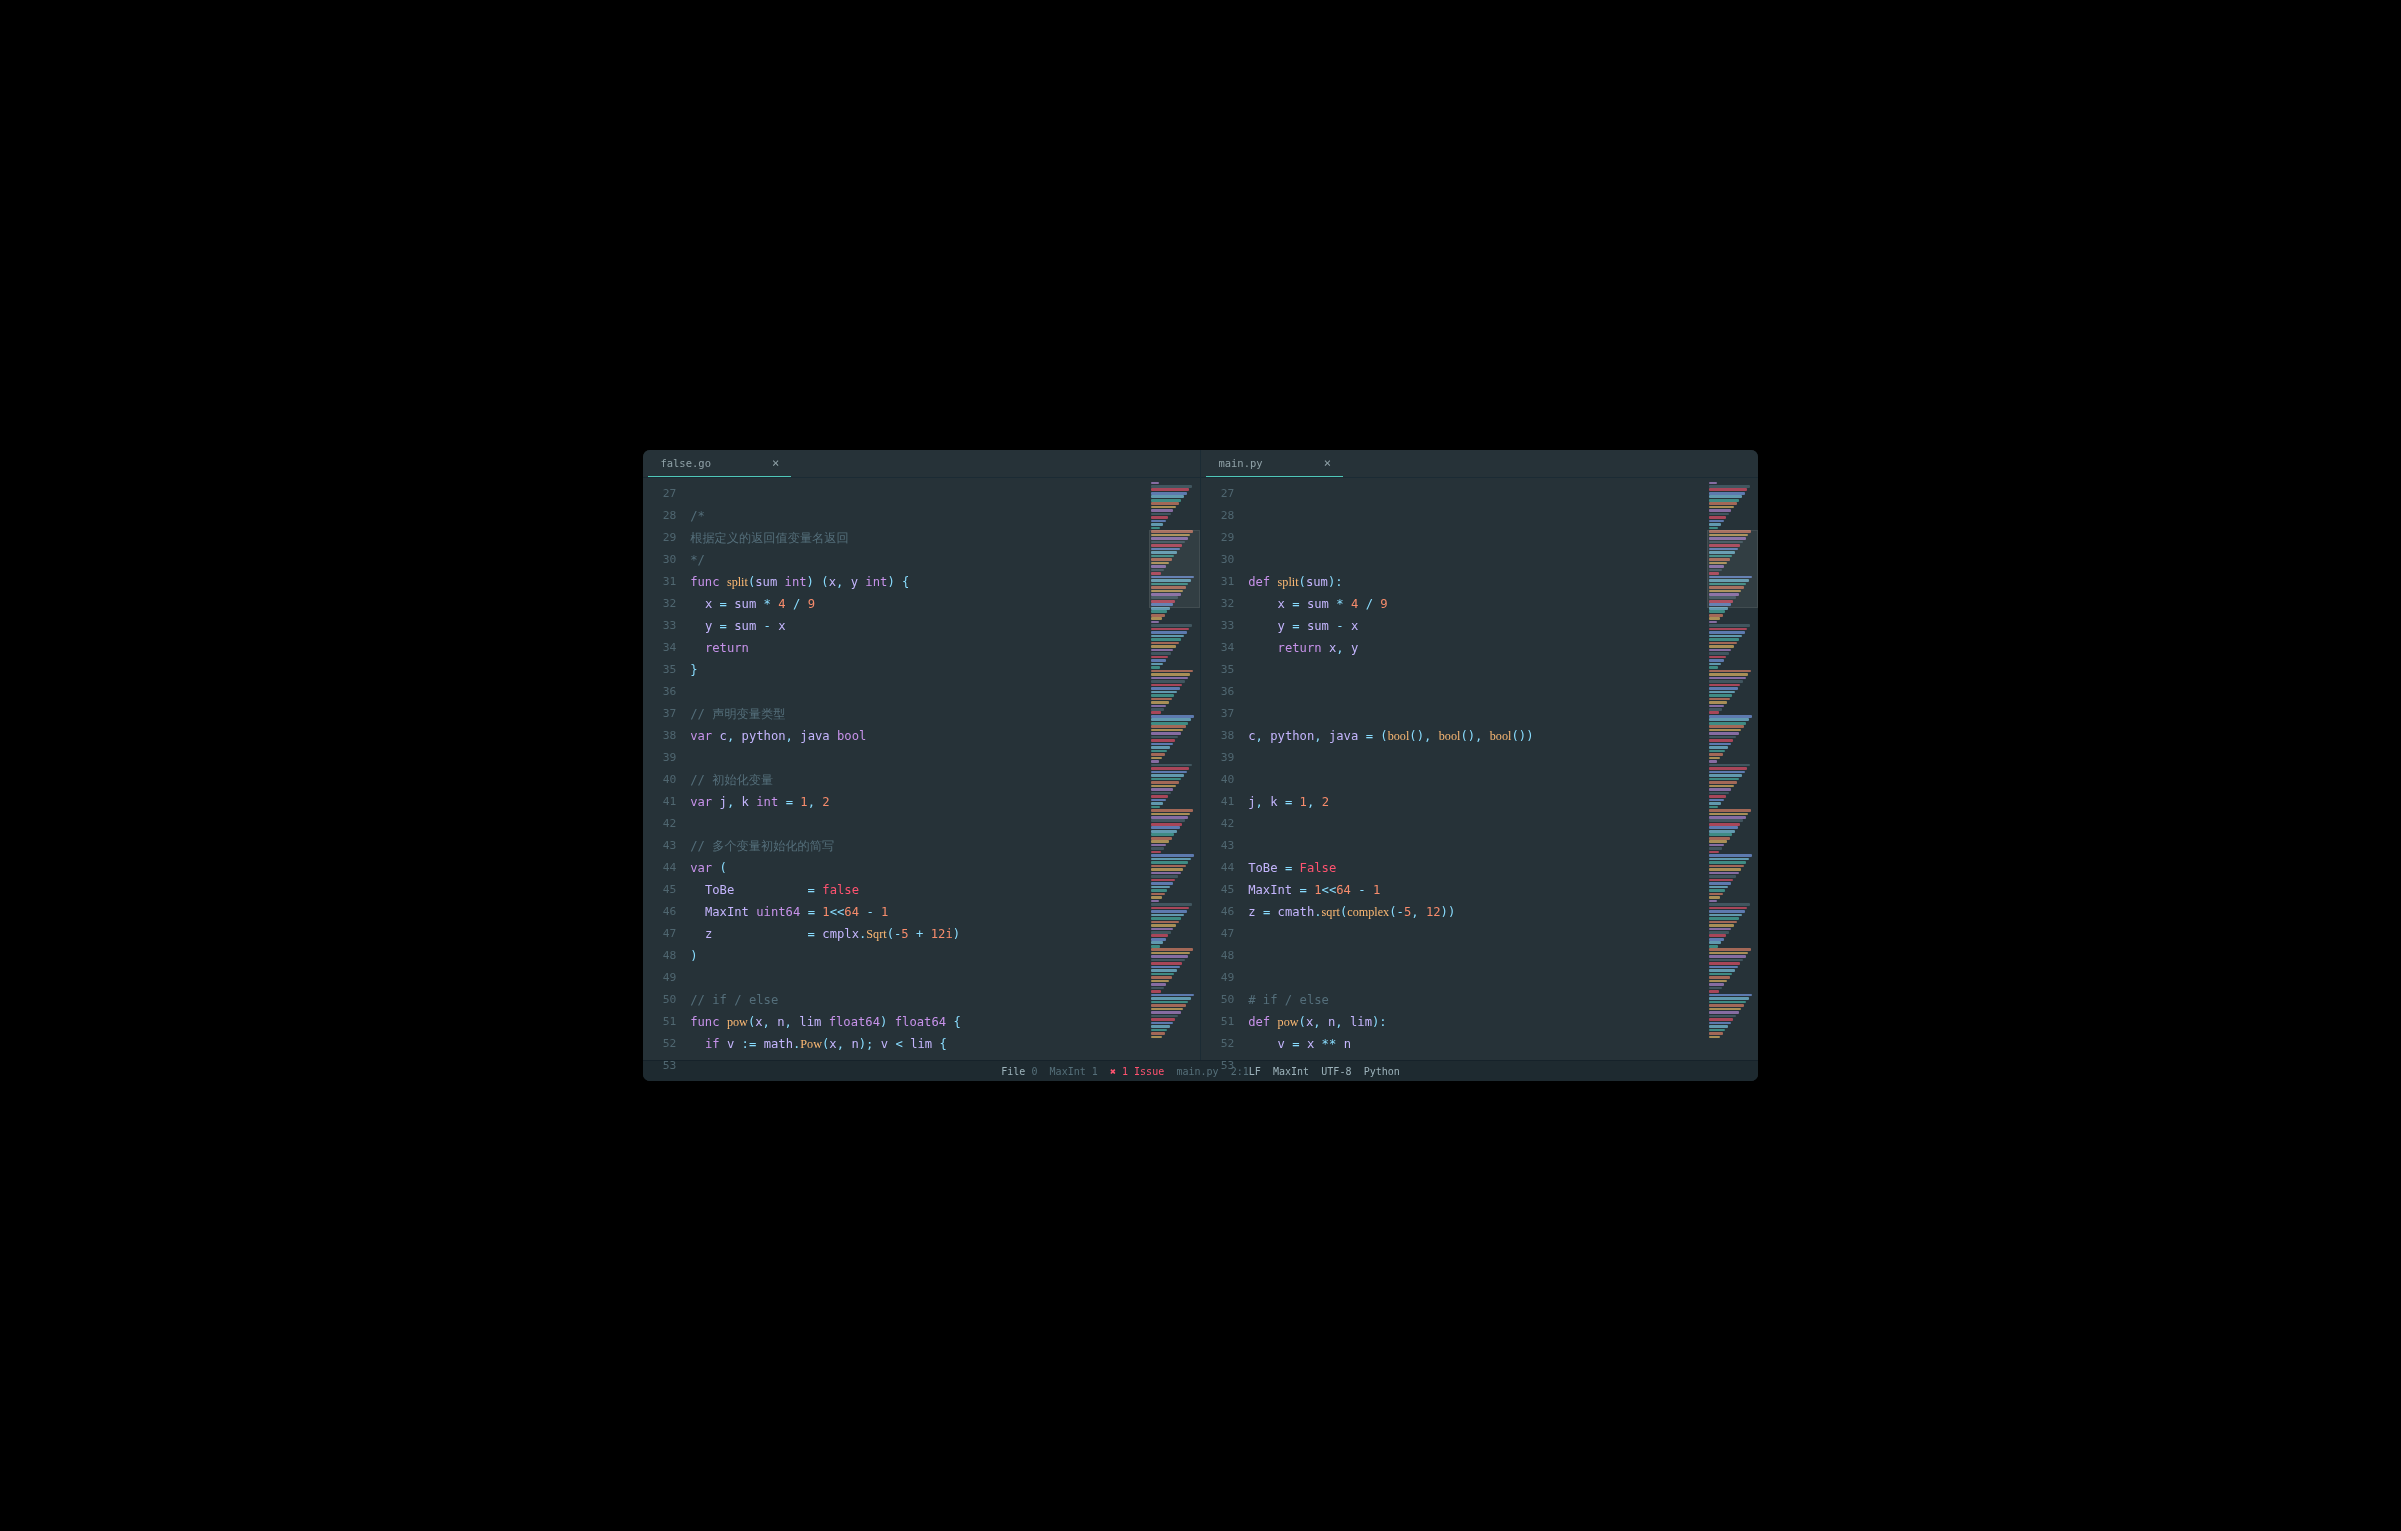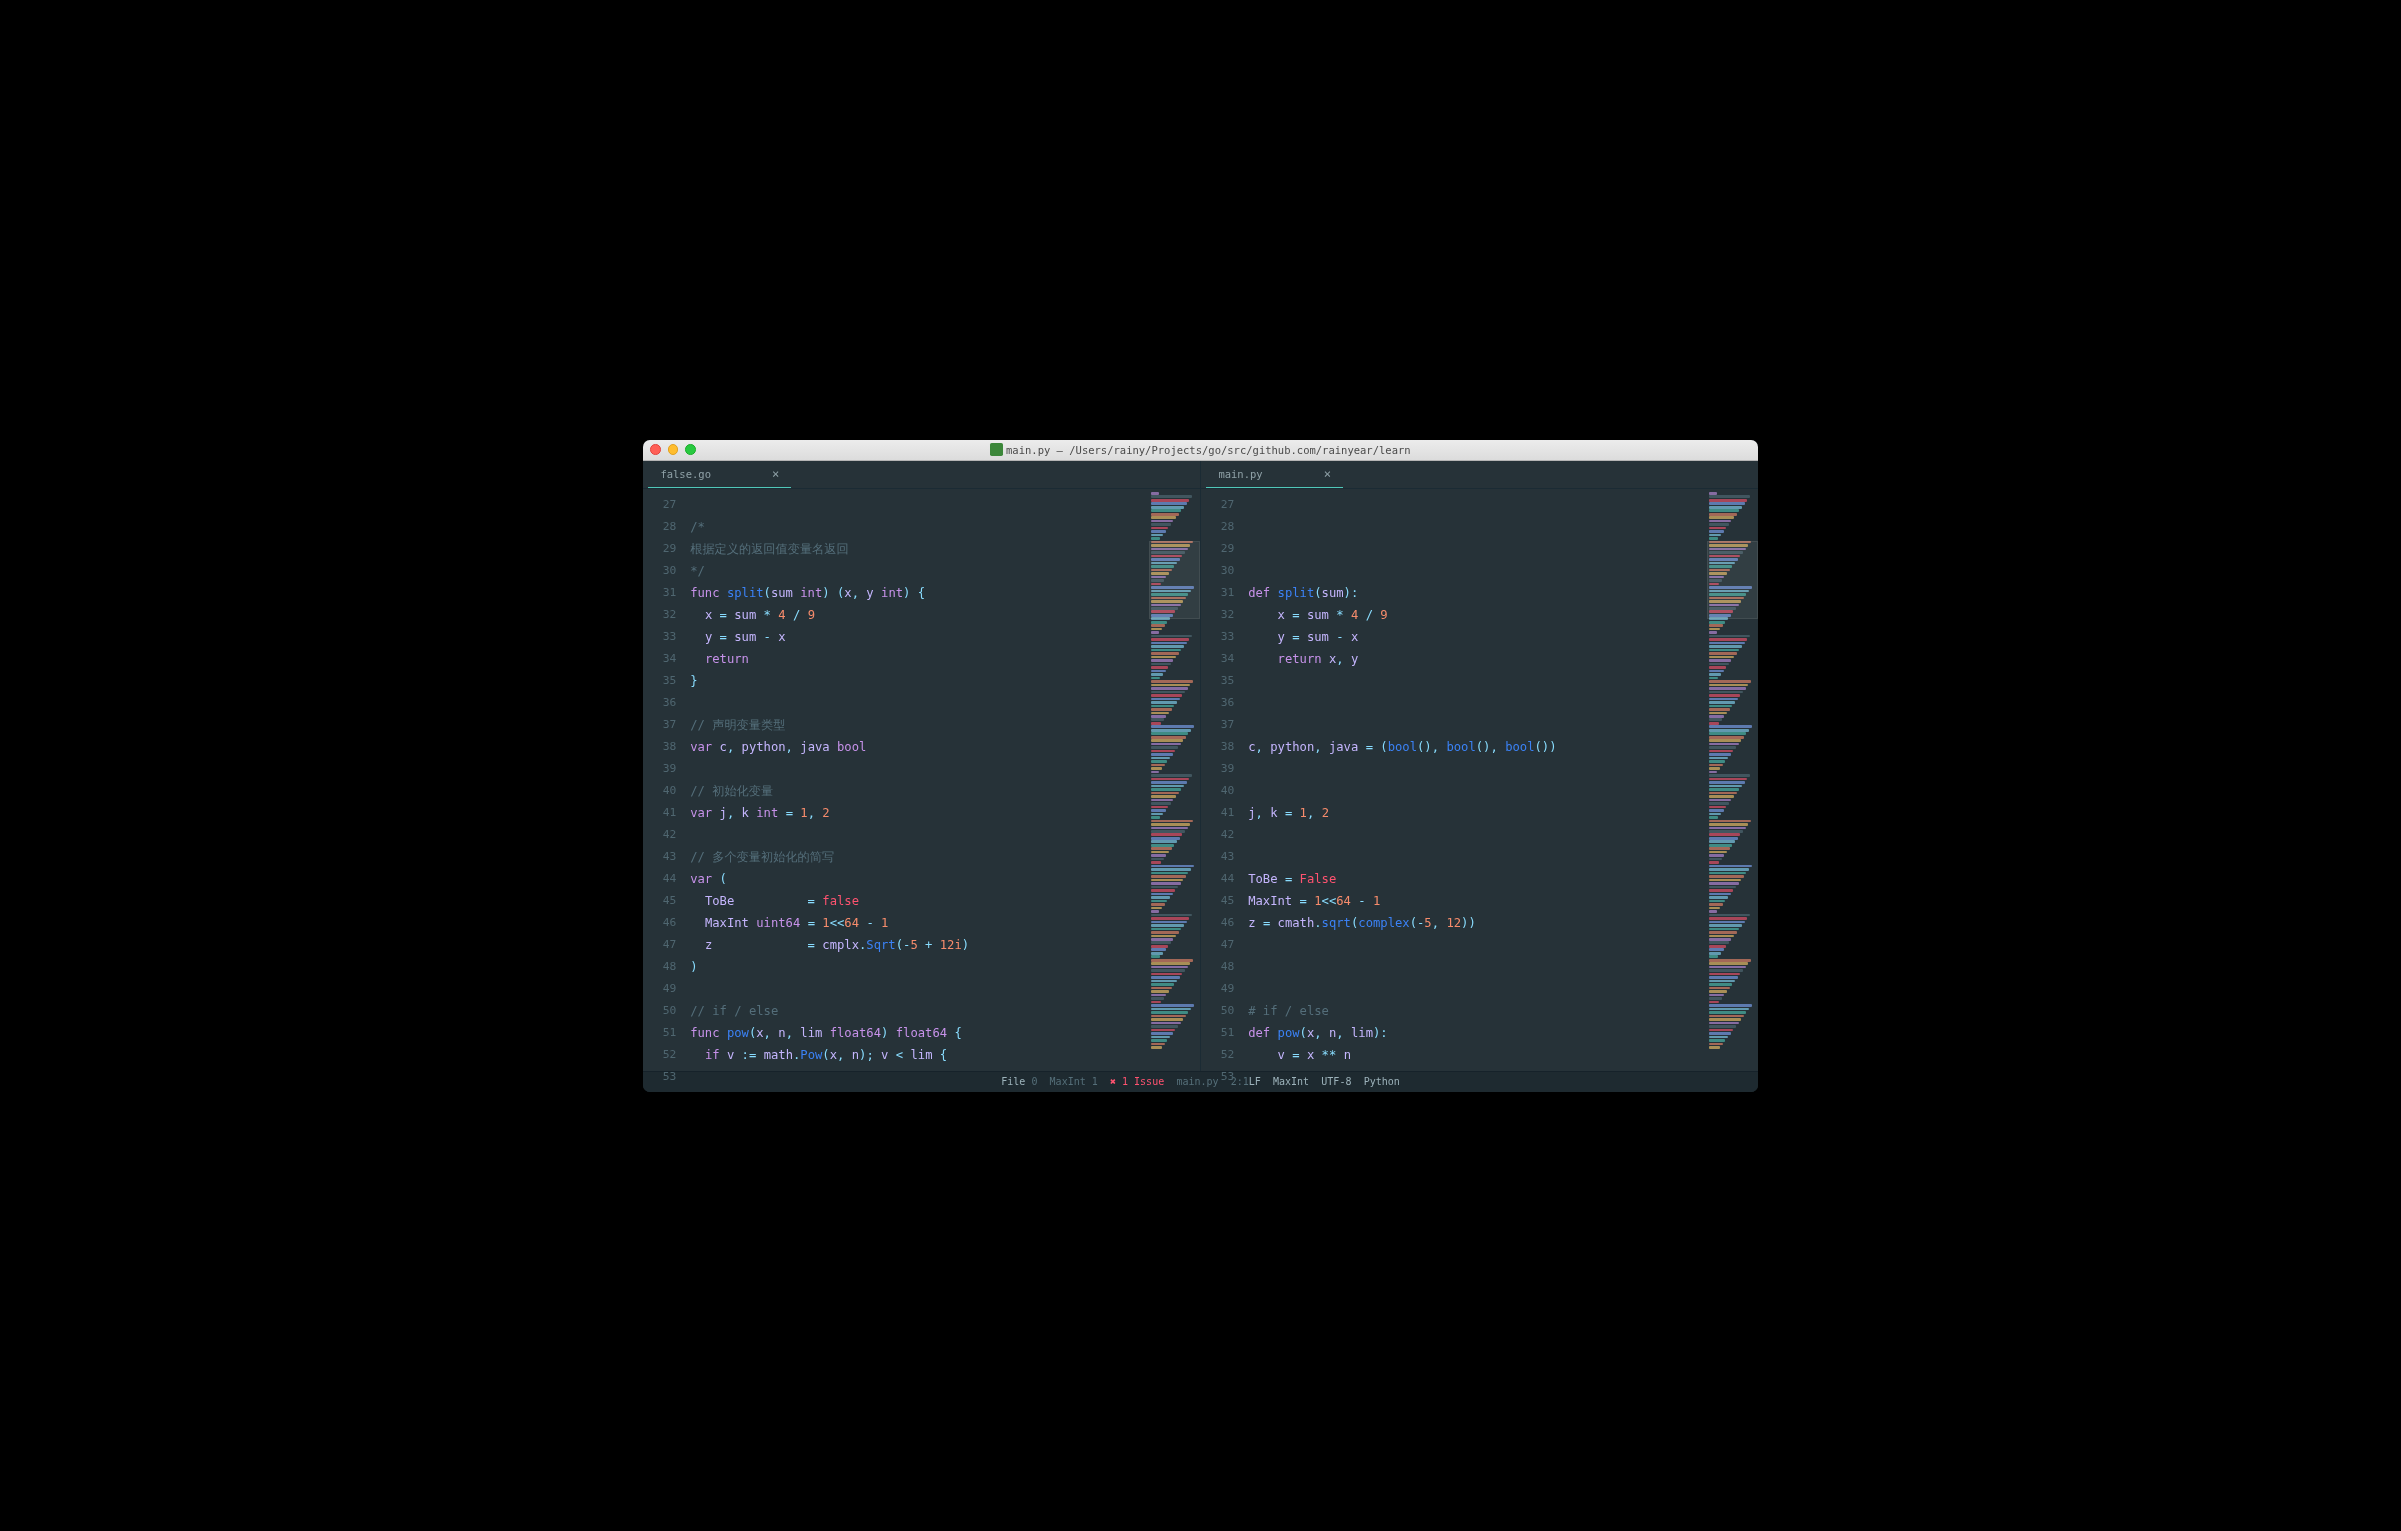--- a/index.html
+++ b/index.html
@@ -77,21 +77,21 @@
   }
   .minimap-viewport{
     position:absolute; left:0; right:0; height:78px; top:52px;
     background:rgba(255,255,255,0.06); border:0.9px solid rgba(255,255,255,0.08);
   }
 
   
   .cmt  { color:#546e7a; font-style:normal;}
   .kw   { color:#c792ea; }
   .type { color:#c792ea; }
-  .fn   { color:#3b82f6; }
+  .fn   { color:#fdba74;font-family:Liberation Serif, serif; }
   .ident{ color:#c4b5fd; }
   .num  { color:#f78c6c; }
   .op   { color:#89ddff; }
   .paren{ color:#89ddff; }
   .punc { color:#89ddff; }
   .red  { color:#ff5370;}
 
   .statusbar {
     height:21px; background:#1e2a30; color:#9db3bb; font-size:10px;
     display:flex; align-items:center; justify-content:center;
@@ -103,31 +103,20 @@
   .statusbar .errx{ color:#ff5370; font-weight:bold;}
 
   
   .mm-line{display:block;height:2.6px;margin-bottom:0.9px;border-radius:0.9px;}
 </style>
 </head>
 <body>
 
 <div class="window">
 
-  <div class="titlebar">
-    <div class="traffic-lights">
-      <div class="traffic-light tl-close"></div>
-      <div class="traffic-light tl-min"></div>
-      <div class="traffic-light tl-max"></div>
-    </div>
-    <div class="title">
-      <span class="pyicon"></span>
-      <span>main.py — /Users/rainy/Projects/go/src/github.com/rainyear/learn</span>
-    </div>
-  </div>
 
   <div class="panes" id="panes">
       <div class="pane">
         <div class="tabbar">
           <div class="tab">
             <span>false.go</span>
             <span class="close">×</span>
           </div>
         </div>
         <div class="editor-wrap">

